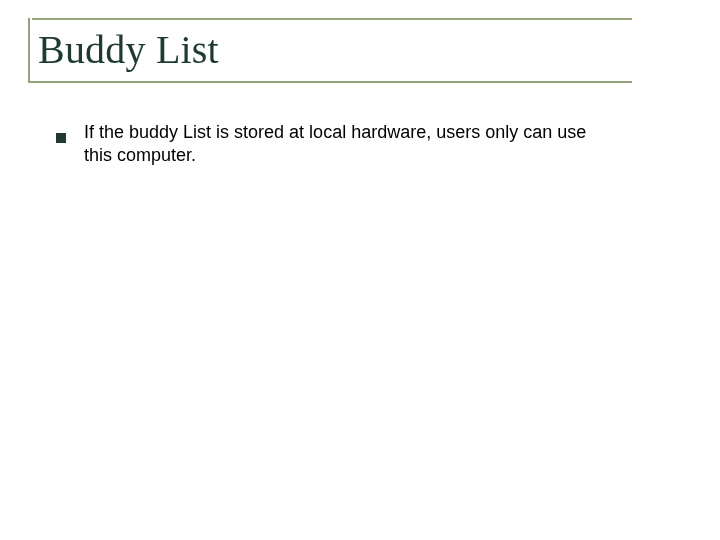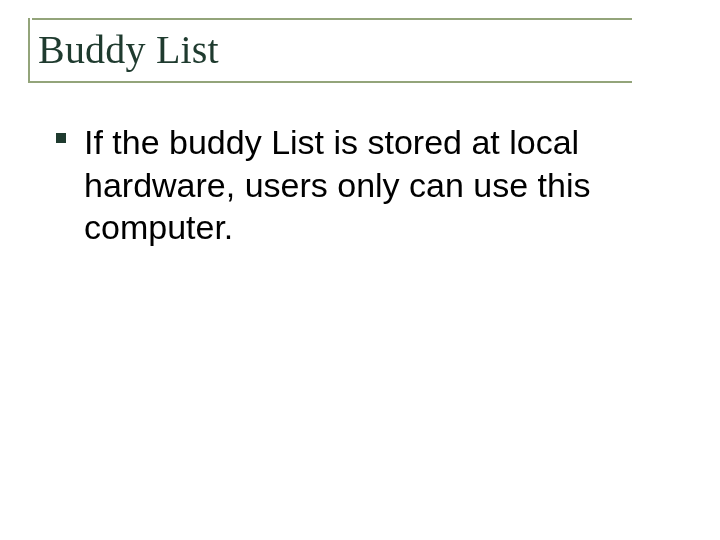--- a/index.html
+++ b/index.html
@@ -60,21 +60,21 @@
     width: 10px;
     height: 10px;
     background: #1f3b2f;
     flex: 0 0 10px;
     margin-top: 12px;
     margin-right: 18px;
   }
   .bullet-text {
     font-family: Arial, Helvetica, sans-serif;
     color: #000000;
-    font-size: 34px;
+    font-size: 18px;
     line-height: 1.25;
   }
 </style>
 </head>
 <body>
 
 <div class="slide">
   <div class="title-wrap">
     <div class="title-rule-top"></div>
     <div class="title-rule-left"></div>

